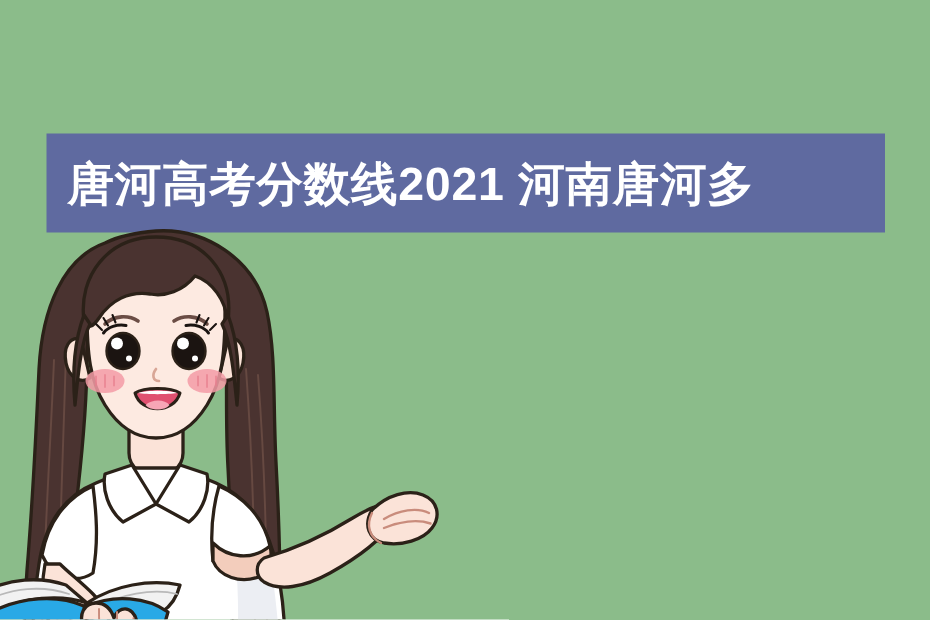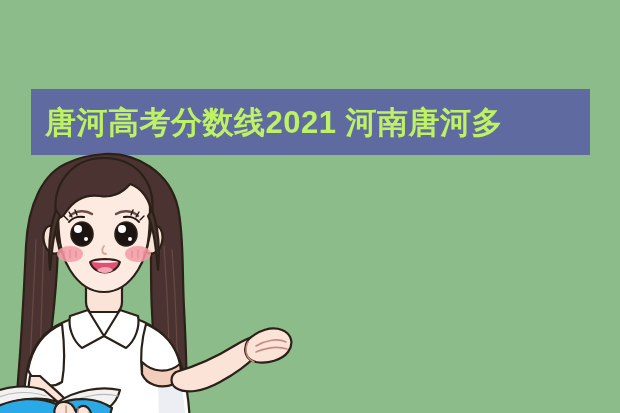--- a/index.html
+++ b/index.html
@@ -30,21 +30,21 @@
     width: 559px;
     height: 66px;
     background: #5f6aa0;
     display: flex;
     align-items: center;
     box-sizing: border-box;
     padding-left: 14px;
     z-index: 5;
   }
   #title-text {
-    color: #bef264;
+    color: #ffffff;
     font-family: "Liberation Sans", "DejaVu Sans", sans-serif;
     font-weight: 700;
     font-size: 31px;
     line-height: 1;
     letter-spacing: 0.5px;
     white-space: nowrap;
   }
   
   #illustration {
     position: absolute;

